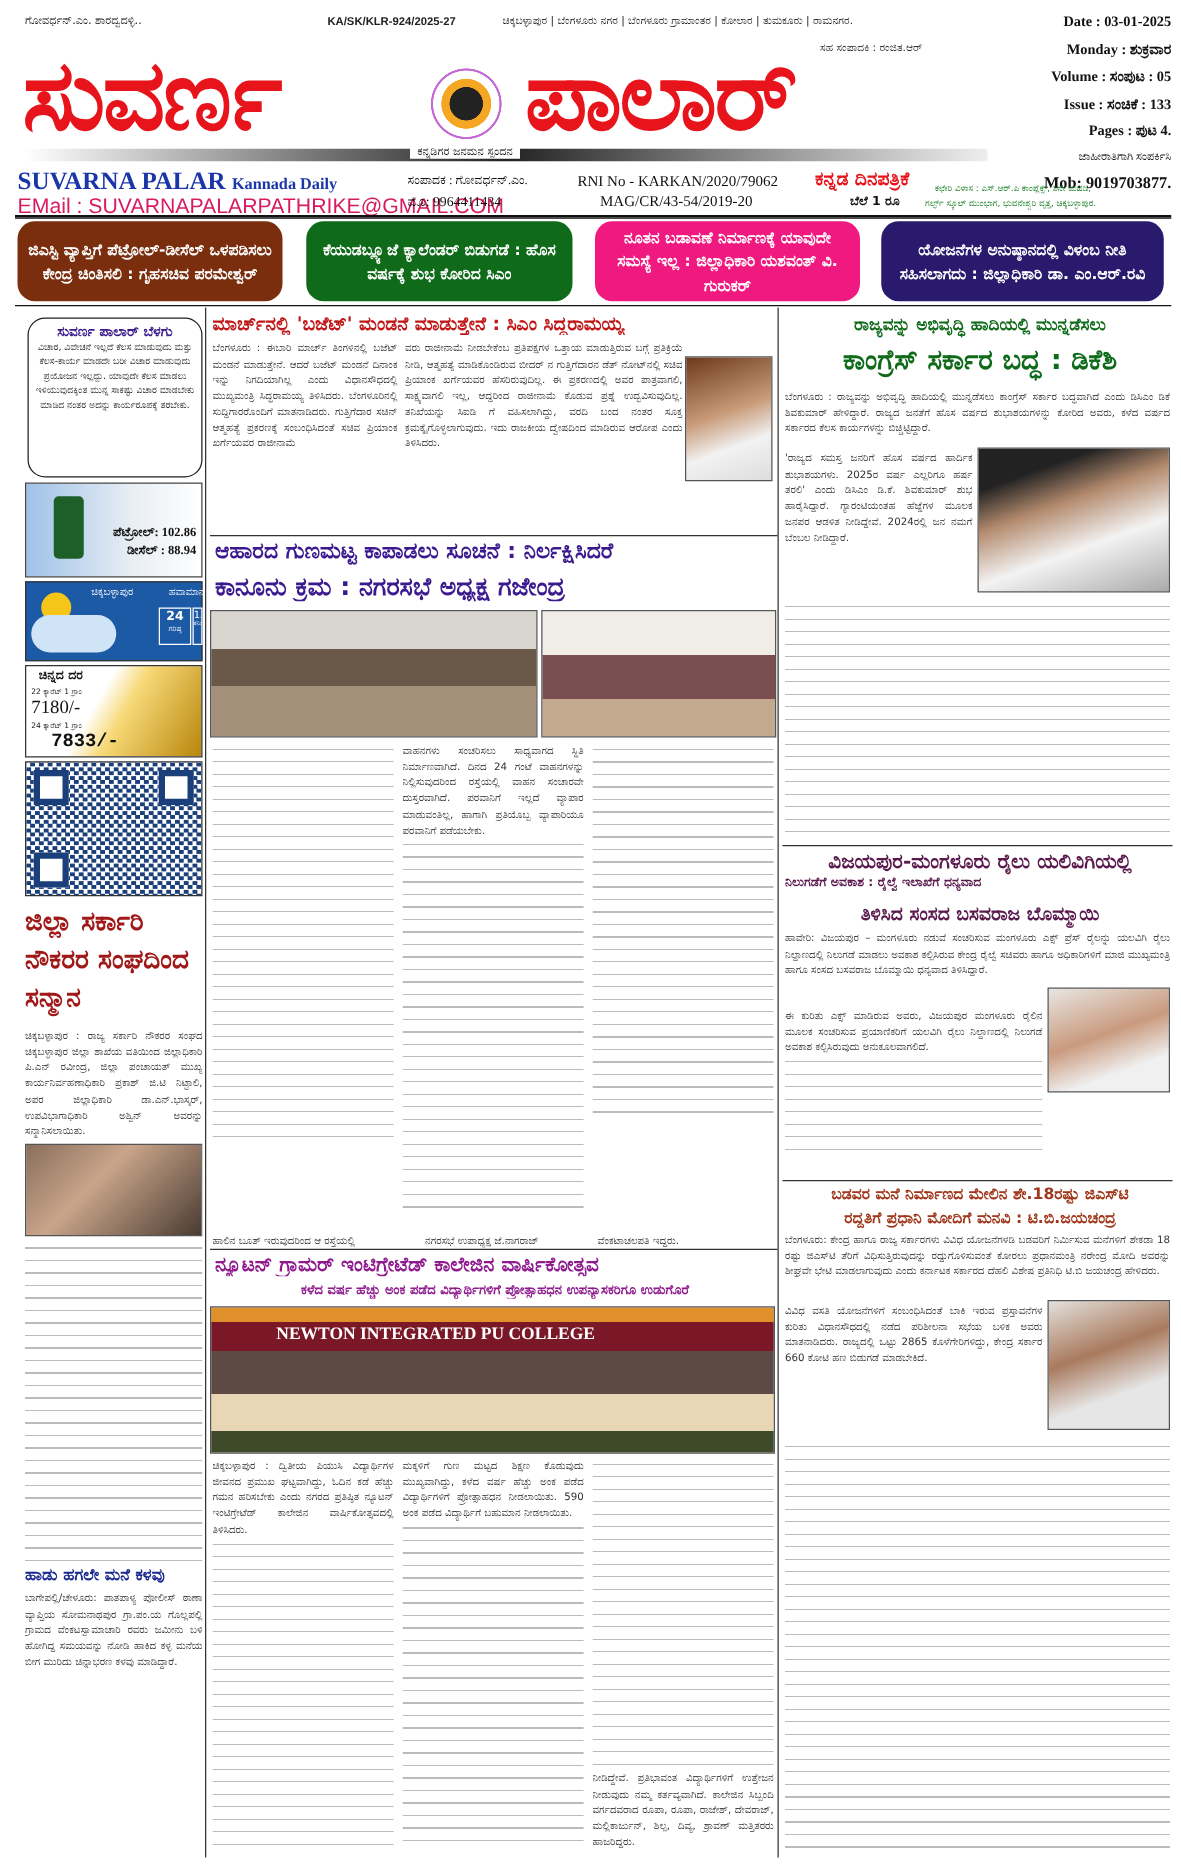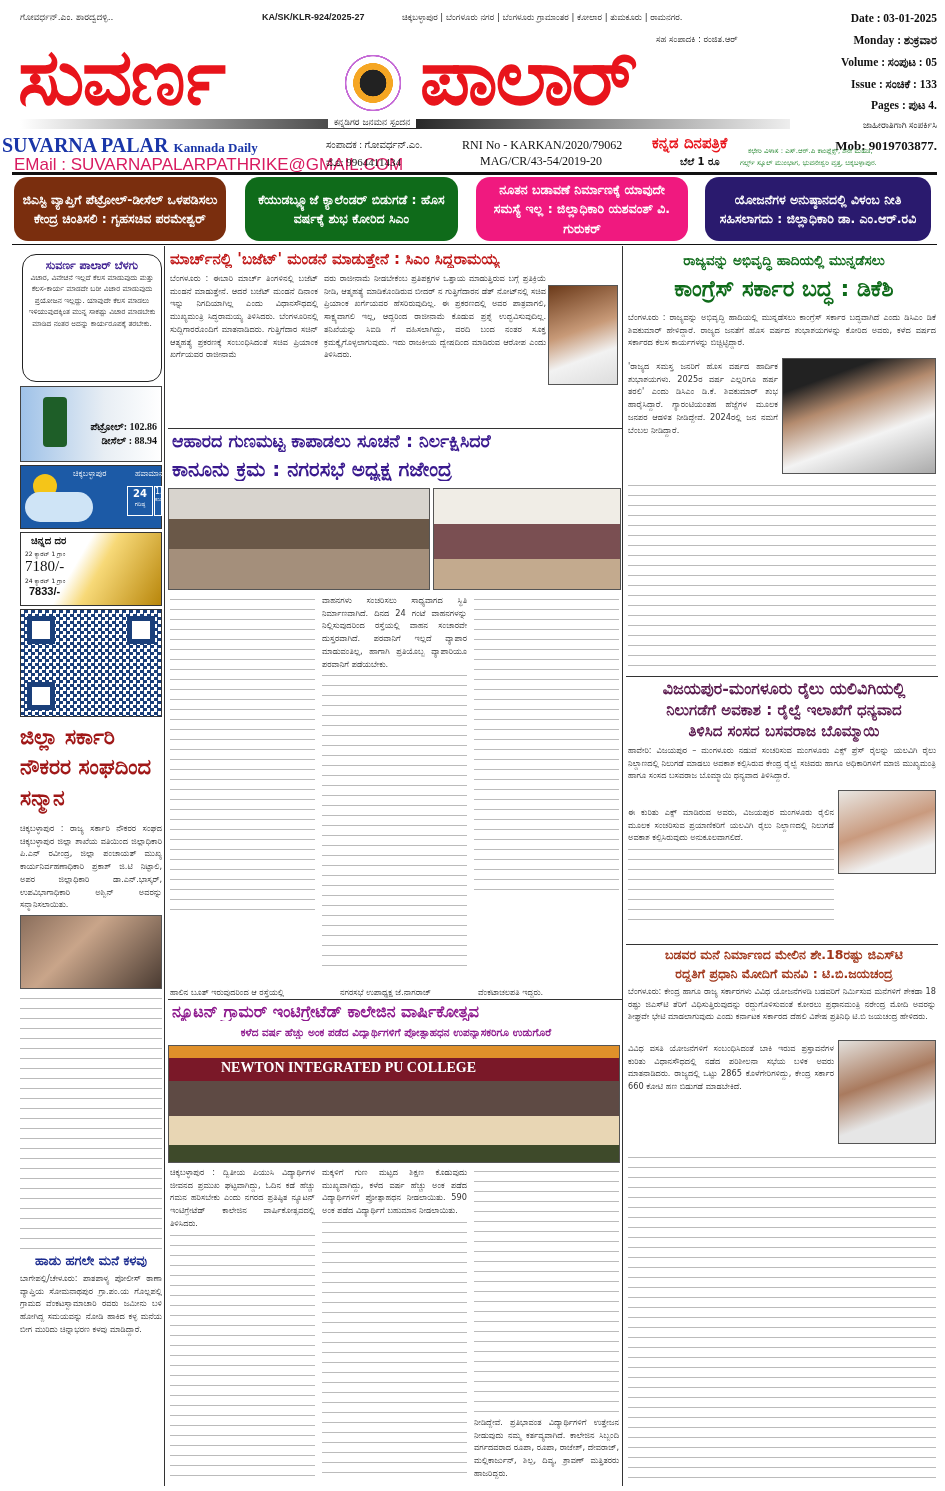--- a/index.html
+++ b/index.html
@@ -41,21 +41,21 @@
   <div>Volume : ಸಂಪುಟ : 05</div>
   <div>Issue : ಸಂಚಿಕೆ : 133</div>
   <div>Pages : ಪುಟ 4.</div>
   <div style="font-size:9px;font-weight:normal">ಜಾಹೀರಾತಿಗಾಗಿ ಸಂಪರ್ಕಿಸಿ</div>
   <div style="font-size:13px">Mob: 9019703877.</div>
 </div>
 
 <div class="abs tagline-bar" style="left:20px;top:119px;width:770px"></div>
 <div class="abs tagline" style="left:328px;top:117px">ಕನ್ನಡಿಗರ ಜನಮನ ಸ್ಪಂದನ</div>
 
-<div class="abs brand" style="left:2px;top:134px"><span>SUVARNA PALAR</span> <small>Kannada Daily</small></div>
+<div class="abs brand" style="left:14px;top:134px"><span>SUVARNA PALAR</span> <small>Kannada Daily</small></div>
 <div class="abs email" style="left:14px;top:155px">EMail : SUVARNAPALARPATHRIKE@GMAIL.COM</div>
 <div class="abs meta" style="left:326px;top:139px;font-size:10px">ಸಂಪಾದಕ : ಗೋವರ್ಧನ್.ಎಂ.</div>
 <div class="abs meta" style="left:326px;top:156px;font-size:11px">ಮೊ: 9964411434</div>
 <div class="abs meta" style="left:462px;top:138px">RNI No - KARKAN/2020/79062</div>
 <div class="abs meta" style="left:480px;top:154px">MAG/CR/43-54/2019-20</div>
 <div class="abs" style="left:652px;top:134px;color:#e8141b;font-weight:bold;font-size:15px">ಕನ್ನಡ ದಿನಪತ್ರಿಕೆ</div>
 <div class="abs" style="left:680px;top:156px;font-size:10px;font-weight:bold">ಬೆಲೆ 1 ರೂ</div>
 <div class="abs" style="left:748px;top:147px;font-size:7px;color:#0f7a1a">ಕಛೇರಿ ವಿಳಾಸ : ಎಸ್.ಆರ್.ಪಿ ಕಾಂಪ್ಲೆಕ್ಸ್, ಶಿನೇ ಮಹಡಿ,</div>
 <div class="abs" style="left:740px;top:159px;font-size:7px;color:#0f7a1a">ಗರ್ಲ್ಸ್ ಸ್ಕೂಲ್ ಮುಂಭಾಗ, ಭುವನೇಶ್ವರಿ ವೃತ್ತ, ಚಿಕ್ಕಬಳ್ಳಾಪುರ.</div>
 
@@ -91,34 +91,34 @@
   <div class="abs" style="left:133px;top:20px;width:8px;height:30px;border:1px solid #fff;color:#fff;text-align:center;font-size:8px;overflow:hidden">
       <div>13</div>
       <div style="font-size:5px">ಕನಿಷ್ಠ</div>
     </div>
 </div>
 <div class="abs" style="left:20px;top:532px;width:142px;height:74px;border:1px solid #333;background:linear-gradient(120deg,#fff 40%,#f7d978 55%,#b8860b)">
   <div class="abs" style="left:10px;top:2px;font-size:10px;font-weight:bold">ಚಿನ್ನದ ದರ</div>
   <div class="abs" style="left:4px;top:17px;font-size:6px">22 ಕ್ಯಾರೆಟ್ 1 ಗ್ರಾಂ</div>
   <div class="abs" style="left:4px;top:25px;font-family:'Liberation Serif',serif;font-weight:normal;font-size:15px">7180/-</div>
   <div class="abs" style="left:4px;top:44px;font-size:6px">24 ಕ್ಯಾರೆಟ್ 1 ಗ್ರಾಂ</div>
-  <div class="abs" style="left:8px;top:52px;font-family:Liberation Sans, sans-serif;font-weight:bold;font-size:11px">7833/-</div>
+  <div class="abs" style="left:20px;top:52px;font-family:Liberation Mono, monospace;font-weight:bold;font-size:15px">7833/-</div>
 </div>
 <div class="abs" style="left:20px;top:609px;width:142px;height:108px;border:1px solid #333;background:repeating-conic-gradient(#1a3f7a 0 25%,#fff 0 50%) 0 0/7px 7px">
   <div class="abs" style="left:6px;top:6px;width:28px;height:28px;background:#fff;border:5px solid #1a3f7a"></div>
   <div class="abs" style="right:6px;top:6px;width:28px;height:28px;background:#fff;border:5px solid #1a3f7a"></div>
   <div class="abs" style="left:6px;bottom:6px;width:28px;height:28px;background:#fff;border:5px solid #1a3f7a"></div>
 </div>
 <div class="abs hl" style="left:20px;top:722px;width:142px;color:#a01818;font-size:21px;line-height:1.45">ಜಿಲ್ಲಾ ಸರ್ಕಾರಿ ನೌಕರರ ಸಂಘದಿಂದ ಸನ್ಮಾನ</div>
 <div class="abs body-txt" style="left:20px;top:822px;width:142px;height:428px">
   <div>ಚಿಕ್ಕಬಳ್ಳಾಪುರ : ರಾಜ್ಯ ಸರ್ಕಾರಿ ನೌಕರರ ಸಂಘದ ಚಿಕ್ಕಬಳ್ಳಾಪುರ ಜಿಲ್ಲಾ ಶಾಖೆಯ ವತಿಯಿಂದ ಜಿಲ್ಲಾಧಿಕಾರಿ ಪಿ.ಎನ್ ರವೀಂದ್ರ, ಜಿಲ್ಲಾ ಪಂಚಾಯತ್ ಮುಖ್ಯ ಕಾರ್ಯನಿರ್ವಹಣಾಧಿಕಾರಿ ಪ್ರಕಾಶ್ ಜಿ.ಟಿ ನಿಟ್ಟಾಲಿ, ಅಪರ ಜಿಲ್ಲಾಧಿಕಾರಿ ಡಾ.ಎನ್.ಭಾಸ್ಕರ್, ಉಪವಿಭಾಗಾಧಿಕಾರಿ ಅಶ್ವಿನ್ ಅವರನ್ನು ಸನ್ಮಾನಿಸಲಾಯಿತು.</div>
   <div class="photo" style="height:74px;margin:4px 0"></div>
   <div class="lines" style="height:260px"></div>
 </div>
-<div class="abs hl" style="left:20px;top:1253px;width:142px;color:#1a2a8e;font-size:13px;text-align:center">ಹಾಡು ಹಗಲೇ ಮನೆ ಕಳವು</div>
+<div class="abs hl" style="left:20px;top:1253px;width:142px;color:#1a2a8e;font-size:13px;text-align:left">ಹಾಡು ಹಗಲೇ ಮನೆ ಕಳವು</div>
 <div class="abs body-txt" style="left:20px;top:1272px;width:142px;height:210px">ಬಾಗೇಪಲ್ಲಿ/ಚೇಳೂರು: ಪಾತಪಾಳ್ಯ ಪೋಲೀಸ್ ಠಾಣಾ ವ್ಯಾಪ್ತಿಯ ಸೋಮನಾಥಪುರ ಗ್ರಾ.ಪಂ.ಯ ಗೊಲ್ಲಪಲ್ಲಿ ಗ್ರಾಮದ ವೆಂಕಟಸ್ವಾಮಾಚಾರಿ ರವರು ಜಮೀನು ಬಳಿ ಹೋಗಿದ್ದ ಸಮಯವನ್ನು ನೋಡಿ ಹಾಕಿದ ಕಳ್ಳ ಮನೆಯ ಬೀಗ ಮುರಿದು ಚಿನ್ನಾಭರಣ ಕಳವು ಮಾಡಿದ್ದಾರೆ.</div>
 
 <div class="abs hl" style="left:170px;top:250px;width:450px;color:#c01818;font-size:15px;white-space:nowrap;overflow:hidden">ಮಾರ್ಚ್‌ನಲ್ಲಿ 'ಬಜೆಟ್' ಮಂಡನೆ ಮಾಡುತ್ತೇನೆ : ಸಿಎಂ ಸಿದ್ದರಾಮಯ್ಯ</div>
 <div class="abs body-txt" style="left:170px;top:272px;width:148px;height:154px">ಬೆಂಗಳೂರು : ಈಬಾರಿ ಮಾರ್ಚ್ ತಿಂಗಳಿನಲ್ಲಿ ಬಜೆಟ್ ಮಂಡನೆ ಮಾಡುತ್ತೇನೆ. ಆದರೆ ಬಜೆಟ್ ಮಂಡನೆ ದಿನಾಂಕ ಇನ್ನು ನಿಗದಿಯಾಗಿಲ್ಲ ಎಂದು ವಿಧಾನಸೌಧದಲ್ಲಿ ಮುಖ್ಯಮಂತ್ರಿ ಸಿದ್ಧರಾಮಯ್ಯ ತಿಳಿಸಿದರು. ಬೆಂಗಳೂರಿನಲ್ಲಿ ಸುದ್ದಿಗಾರರೊಂದಿಗೆ ಮಾತನಾಡಿದರು. ಗುತ್ತಿಗೆದಾರ ಸಚಿನ್ ಆತ್ಮಹತ್ಯೆ ಪ್ರಕರಣಕ್ಕೆ ಸಂಬಂಧಿಸಿದಂತೆ ಸಚಿವ ಪ್ರಿಯಾಂಕ ಖರ್ಗೆಯವರ ರಾಜೀನಾಮೆ</div>
 <div class="abs body-txt" style="left:324px;top:272px;width:222px;height:154px">ವರು ರಾಜೀನಾಮೆ ನೀಡಬೇಕೆಂಬ ಪ್ರತಿಪಕ್ಷಗಳ ಒತ್ತಾಯ ಮಾಡುತ್ತಿರುವ ಬಗ್ಗೆ ಪ್ರತಿಕ್ರಿಯೆ ನೀಡಿ, ಆತ್ಮಹತ್ಯೆ ಮಾಡಿಕೊಂಡಿರುವ ಬೀದರ್ ನ ಗುತ್ತಿಗೆದಾರನ ಡೆತ್ ನೋಟ್‌ನಲ್ಲಿ ಸಚಿವ ಪ್ರಿಯಾಂಕ ಖರ್ಗೆಯವರ ಹೆಸರಿರುವುದಿಲ್ಲ. ಈ ಪ್ರಕರಣದಲ್ಲಿ ಅವರ ಪಾತ್ರವಾಗಲಿ, ಸಾಕ್ಷ್ಯವಾಗಲಿ ಇಲ್ಲ, ಆದ್ದರಿಂದ ರಾಜೀನಾಮೆ ಕೊಡುವ ಪ್ರಶ್ನೆ ಉದ್ಭವಿಸುವುದಿಲ್ಲ. ತನಿಖೆಯನ್ನು ಸಿಐಡಿ ಗೆ ವಹಿಸಲಾಗಿದ್ದು, ವರದಿ ಬಂದ ನಂತರ ಸೂಕ್ತ ಕ್ರಮಕ್ಕೈಗೊಳ್ಳಲಾಗುವುದು. ಇದು ರಾಜಕೀಯ ದ್ವೇಷದಿಂದ ಮಾಡಿರುವ ಆರೋಪ ಎಂದು ತಿಳಿಸಿದರು.</div>
 <div class="abs photo" style="left:548px;top:285px;width:70px;height:100px;background:linear-gradient(160deg,#6b3a1a,#c89a78 45%,#f2f2f2 70%,#ddd)"></div>
 <div class="abs" style="left:168px;top:428px;width:454px;border-top:1px solid #333"></div>
 <div class="abs hl" style="left:172px;top:431px;width:448px;color:#3a1a8e;font-size:17.5px;white-space:nowrap;overflow:hidden">ಆಹಾರದ ಗುಣಮಟ್ಟ ಕಾಪಾಡಲು ಸೂಚನೆ : ನಿರ್ಲಕ್ಷಿಸಿದರೆ</div>
 <div class="abs hl" style="left:172px;top:457px;width:448px;color:#3a1a8e;font-size:20px;white-space:nowrap;overflow:hidden">ಕಾನೂನು ಕ್ರಮ : ನಗರಸಭೆ ಅಧ್ಯಕ್ಷ ಗಜೇಂದ್ರ</div>
 <div class="abs photo" style="left:168px;top:488px;width:262px;height:102px;background:linear-gradient(180deg,#d8d4ce 0 30%,#6a5848 30% 60%,#a48f7b 60%)"></div>
@@ -156,21 +156,21 @@
   </div>
 
 <div class="abs hl" style="left:628px;top:252px;width:312px;color:#0f6b1a;font-size:13.5px;text-align:center;white-space:nowrap">ರಾಜ್ಯವನ್ನು ಅಭಿವೃದ್ಧಿ ಹಾದಿಯಲ್ಲಿ ಮುನ್ನಡೆಸಲು</div>
 <div class="abs hl" style="left:628px;top:276px;width:312px;color:#0f6b1a;font-size:22px;text-align:center;white-space:nowrap">ಕಾಂಗ್ರೆಸ್ ಸರ್ಕಾರ ಬದ್ಧ : ಡಿಕೆಶಿ</div>
 <div class="abs body-txt" style="left:628px;top:311px;width:308px;height:46px">ಬೆಂಗಳೂರು : ರಾಜ್ಯವನ್ನು ಅಭಿವೃದ್ಧಿ ಹಾದಿಯಲ್ಲಿ ಮುನ್ನಡೆಸಲು ಕಾಂಗ್ರೆಸ್ ಸರ್ಕಾರ ಬದ್ಧವಾಗಿದೆ ಎಂದು ಡಿಸಿಎಂ ಡಿಕೆ ಶಿವಕುಮಾರ್ ಹೇಳಿದ್ದಾರೆ. ರಾಜ್ಯದ ಜನತೆಗೆ ಹೊಸ ವರ್ಷದ ಶುಭಾಶಯಗಳನ್ನು ಕೋರಿದ ಅವರು, ಕಳೆದ ವರ್ಷದ ಸರ್ಕಾರದ ಕೆಲಸ ಕಾರ್ಯಗಳನ್ನು ಬಿಚ್ಚಿಟ್ಟಿದ್ದಾರೆ.</div>
 <div class="abs photo" style="left:782px;top:358px;width:154px;height:116px;background:linear-gradient(160deg,#222 0 20%,#b48b6e 40%,#f3f3f3 65%,#aaa)"></div>
 <div class="abs body-txt" style="left:628px;top:360px;width:150px;height:118px">'ರಾಜ್ಯದ ಸಮಸ್ತ ಜನರಿಗೆ ಹೊಸ ವರ್ಷದ ಹಾರ್ದಿಕ ಶುಭಾಶಯಗಳು. 2025ರ ವರ್ಷ ಎಲ್ಲರಿಗೂ ಹರ್ಷ ತರಲಿ' ಎಂದು ಡಿಸಿಎಂ ಡಿ.ಕೆ. ಶಿವಕುಮಾರ್ ಶುಭ ಹಾರೈಸಿದ್ದಾರೆ. ಗ್ಯಾರಂಟಿಯಂತಹ ಹೆಜ್ಜೆಗಳ ಮೂಲಕ ಜನಪರ ಆಡಳಿತ ನೀಡಿದ್ದೇವೆ. 2024ರಲ್ಲಿ ಜನ ನಮಗೆ ಬೆಂಬಲ ನೀಡಿದ್ದಾರೆ.</div>
 <div class="abs lines" style="left:628px;top:480px;width:308px;height:188px"></div>
 <div class="abs" style="left:626px;top:676px;width:312px;border-top:1px solid #333"></div>
 <div class="abs hl" style="left:628px;top:679px;width:312px;color:#5a1a4e;font-size:16px;text-align:center;white-space:nowrap">ವಿಜಯಪುರ-ಮಂಗಳೂರು ರೈಲು ಯಲಿವಿಗಿಯಲ್ಲಿ</div>
-<div class="abs hl" style="left:628px;top:701px;width:312px;color:#5a1a4e;font-size:15px;text-align:center;white-space:nowrap">ನಿಲುಗಡೆಗೆ ಅವಕಾಶ : ರೈಲ್ವೆ ಇಲಾಖೆಗೆ ಧನ್ಯವಾದ</div>
+<div class="abs hl" style="left:628px;top:701px;width:312px;color:#5a1a4e;font-size:10px;text-align:left;white-space:nowrap">ನಿಲುಗಡೆಗೆ ಅವಕಾಶ : ರೈಲ್ವೆ ಇಲಾಖೆಗೆ ಧನ್ಯವಾದ</div>
 <div class="abs hl" style="left:628px;top:722px;width:312px;color:#5a1a4e;font-size:15px;text-align:center;white-space:nowrap">ತಿಳಿಸಿದ ಸಂಸದ ಬಸವರಾಜ ಬೊಮ್ಮಾಯಿ</div>
 <div class="abs body-txt" style="left:628px;top:744px;width:308px;height:60px">ಹಾವೇರಿ: ವಿಜಯಪುರ – ಮಂಗಳೂರು ನಡುವೆ ಸಂಚರಿಸುವ ಮಂಗಳೂರು ಎಕ್ಸ್ ಪ್ರೆಸ್ ರೈಲನ್ನು ಯಲವಿಗಿ ರೈಲು ನಿಲ್ದಾಣದಲ್ಲಿ ನಿಲುಗಡೆ ಮಾಡಲು ಅವಕಾಶ ಕಲ್ಪಿಸಿರುವ ಕೇಂದ್ರ ರೈಲ್ವೆ ಸಚಿವರು ಹಾಗೂ ಅಧಿಕಾರಿಗಳಿಗೆ ಮಾಜಿ ಮುಖ್ಯಮಂತ್ರಿ ಹಾಗೂ ಸಂಸದ ಬಸವರಾಜ ಬೊಮ್ಮಾಯಿ ಧನ್ಯವಾದ ತಿಳಿಸಿದ್ದಾರೆ.</div>
 <div class="abs photo" style="left:838px;top:790px;width:98px;height:84px;background:linear-gradient(160deg,#e8e6e2,#c99a7e 45%,#f0f0f0 75%)"></div>
 <div class="abs body-txt" style="left:628px;top:806px;width:206px;height:136px">
     <div>ಈ ಕುರಿತು ಎಕ್ಸ್ ಮಾಡಿರುವ ಅವರು, ವಿಜಯಪುರ ಮಂಗಳೂರು ರೈಲಿನ ಮೂಲಕ ಸಂಚರಿಸುವ ಪ್ರಯಾಣಿಕರಿಗೆ ಯಲವಿಗಿ ರೈಲು ನಿಲ್ದಾಣದಲ್ಲಿ ನಿಲುಗಡೆ ಅವಕಾಶ ಕಲ್ಪಿಸಿರುವುದು ಅನುಕೂಲವಾಗಲಿದೆ.</div>
     <div class="lines" style="height:80px"></div>
   </div>
 <div class="abs" style="left:626px;top:944px;width:312px;border-top:1px solid #333"></div>
 <div class="abs hl" style="left:628px;top:947px;width:312px;color:#a0361a;font-size:12.5px;text-align:center;white-space:nowrap">ಬಡವರ ಮನೆ ನಿರ್ಮಾಣದ ಮೇಲಿನ ಶೇ.18ರಷ್ಟು ಜಿಎಸ್‌ಟಿ</div>
 <div class="abs hl" style="left:628px;top:966px;width:312px;color:#a0361a;font-size:12.5px;text-align:center;white-space:nowrap">ರದ್ದತಿಗೆ ಪ್ರಧಾನಿ ಮೋದಿಗೆ ಮನವಿ : ಟಿ.ಬಿ.ಜಯಚಂದ್ರ</div>

